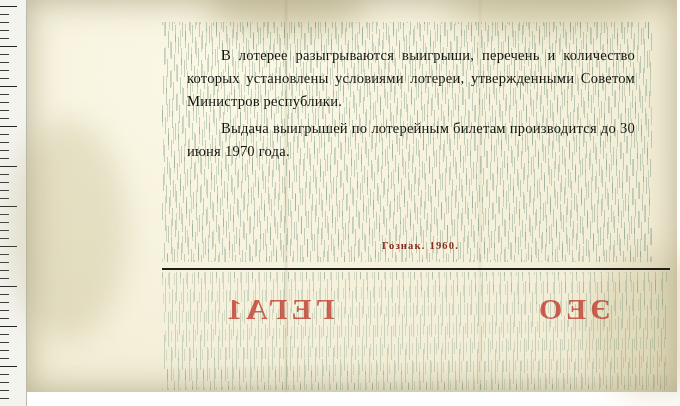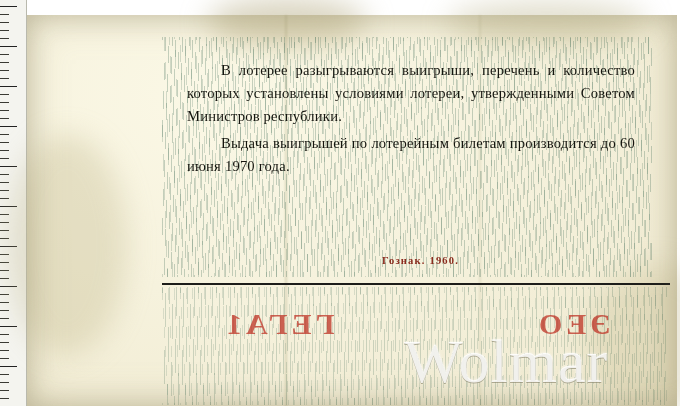--- a/index.html
+++ b/index.html
@@ -37,21 +37,21 @@
     height: 1px;
     background: #3a3a33;
   }
   .ruler .tick.minor { width: 9px; }
   .ruler .tick.major { width: 17px; height: 1px; background: #222; }
 
   
   .ticket {
     position: absolute;
     left: 27px;
-    top: 15px;
+    top: 0;
     width: 650px;
     height: 392px;
     background:
       radial-gradient(ellipse at 30% 20%, #fbf8e6 0%, #f6f2dd 45%, #efe9cf 100%);
     box-shadow: inset 0 0 40px rgba(160,150,110,.35);
   }
   
   .blotch {
     position: absolute;
     border-radius: 50%;
@@ -259,31 +259,30 @@
     <div class="blotch" style="left:560px; top:250px; width:140px; height:150px; background:rgba(185,175,130,.28);"></div>
 
     <div class="crease" style="left:258px; top:0; width:2px; height:392px;"></div>
     <div class="crease" style="left:452px; top:0; width:1.5px; height:392px; opacity:.6;"></div>
 
     <div class="guilloche"></div>
     <div class="guilloche wave2"></div>
 
     <div class="text-block">
       <p>В лотерее разыгрываются выигрыши, перечень и количество которых установлены условиями лотереи, утвержденными Советом Министров республики.</p>
-      <p>Выдача выигрышей по лотерейным билетам производится до 60 июня 1970 года.</p>
+      <p>Выдача выигрышей по лотерейным билетам производится до 30 июня 1970 года.</p>
     </div>
 
     <div class="gosznak">Гознак. 1960.</div>
 
     <div class="divider"></div>
 
     <div class="guilloche-bottom"></div>
     <div class="guilloche-bottom wave2"></div>
 
     <div class="serial serial-left">ГЕГА1</div>
     <div class="serial serial-right">ЭЕО</div>
 
     <div class="edge-shade"></div>
   </div>
 
-  <div class="watermark">Wolmar</div>
 
 </div>
 
 </body></html>

